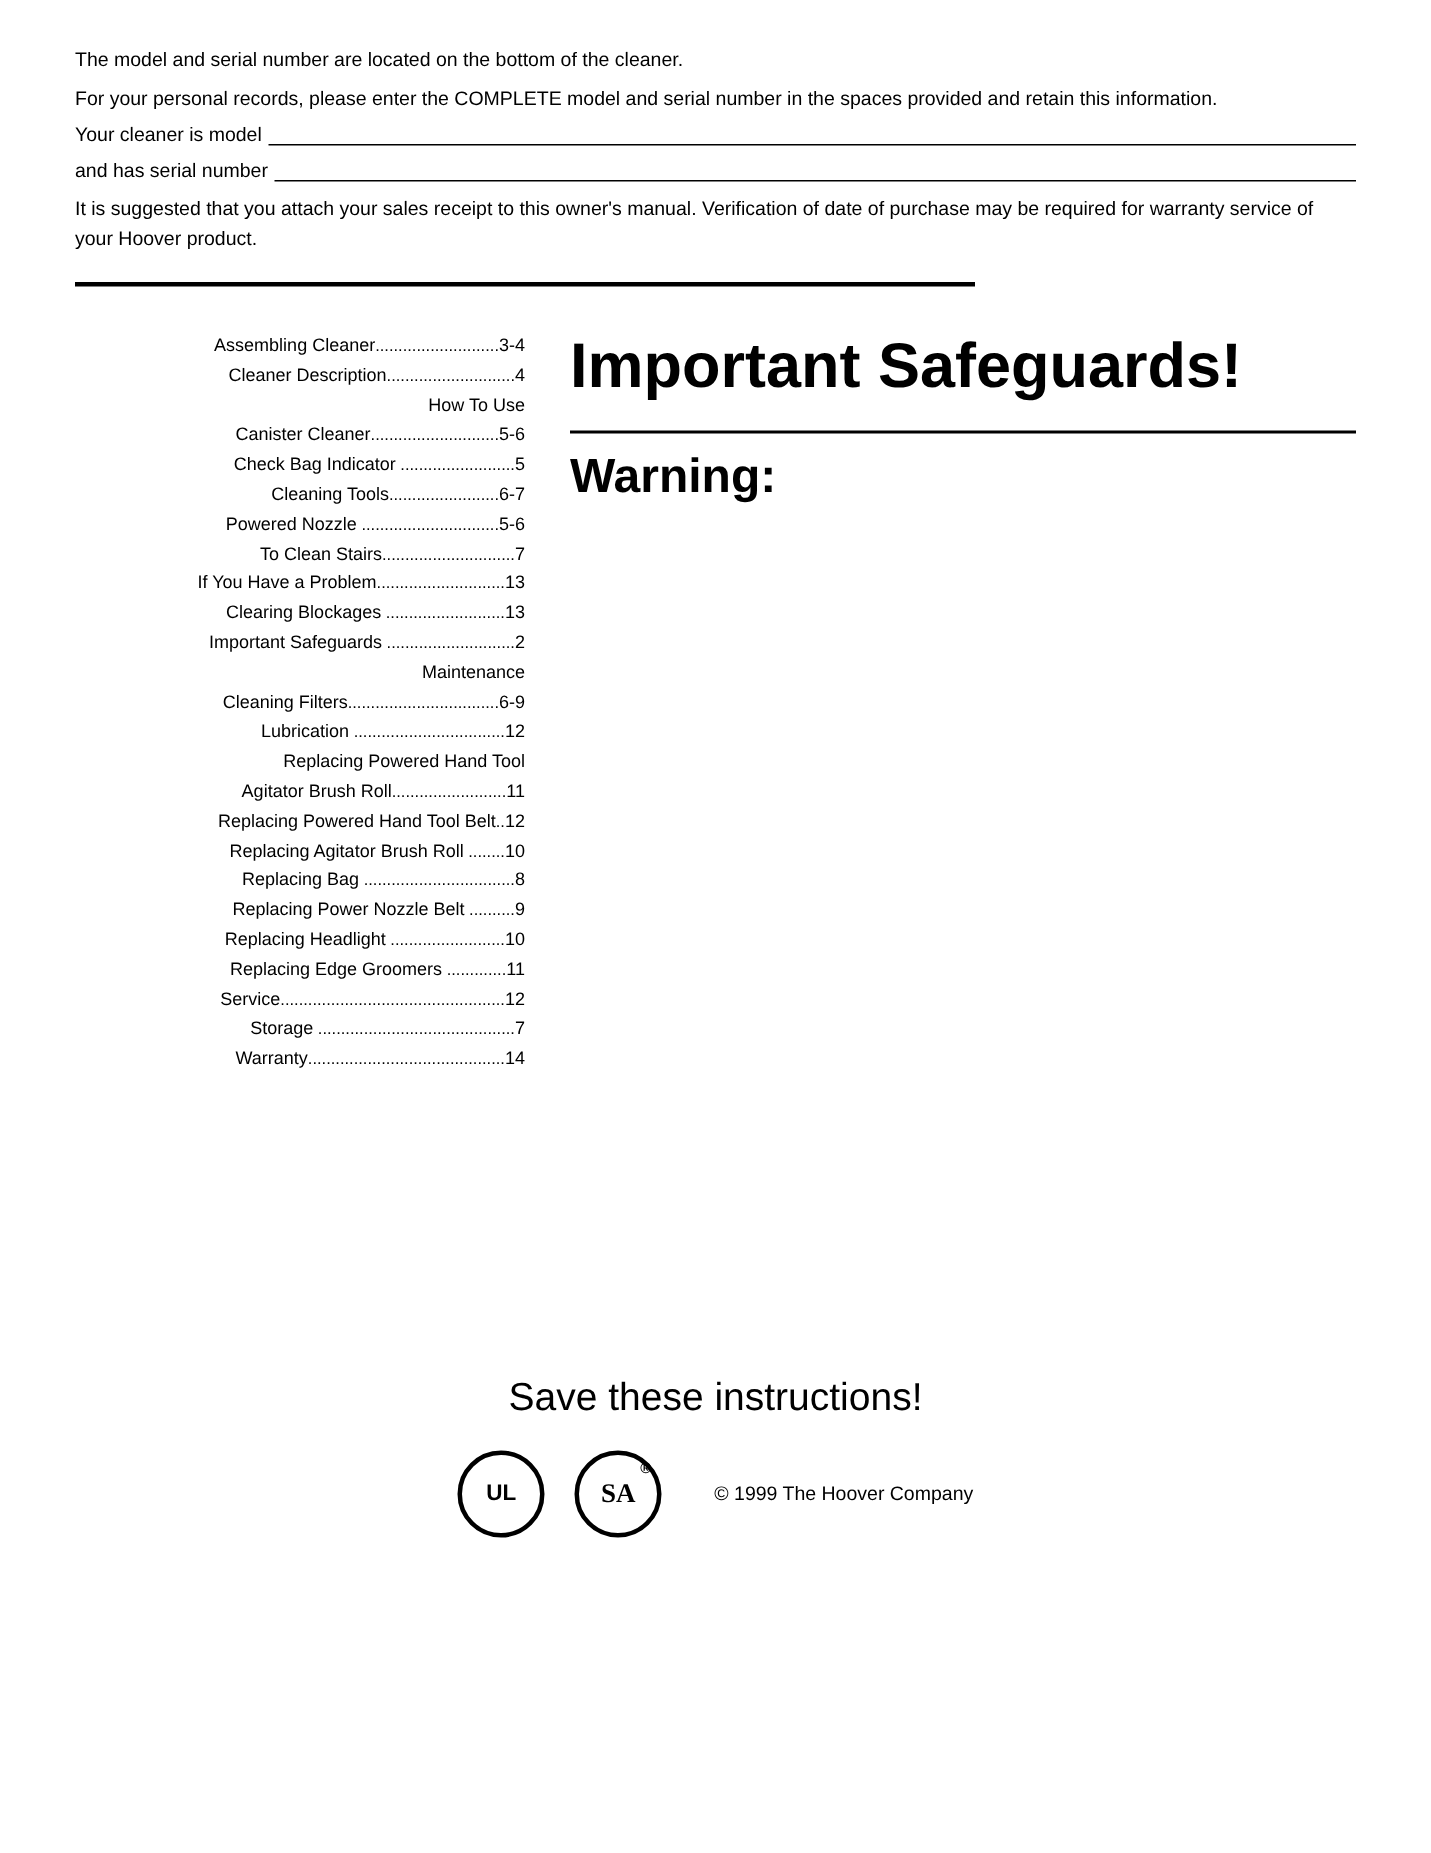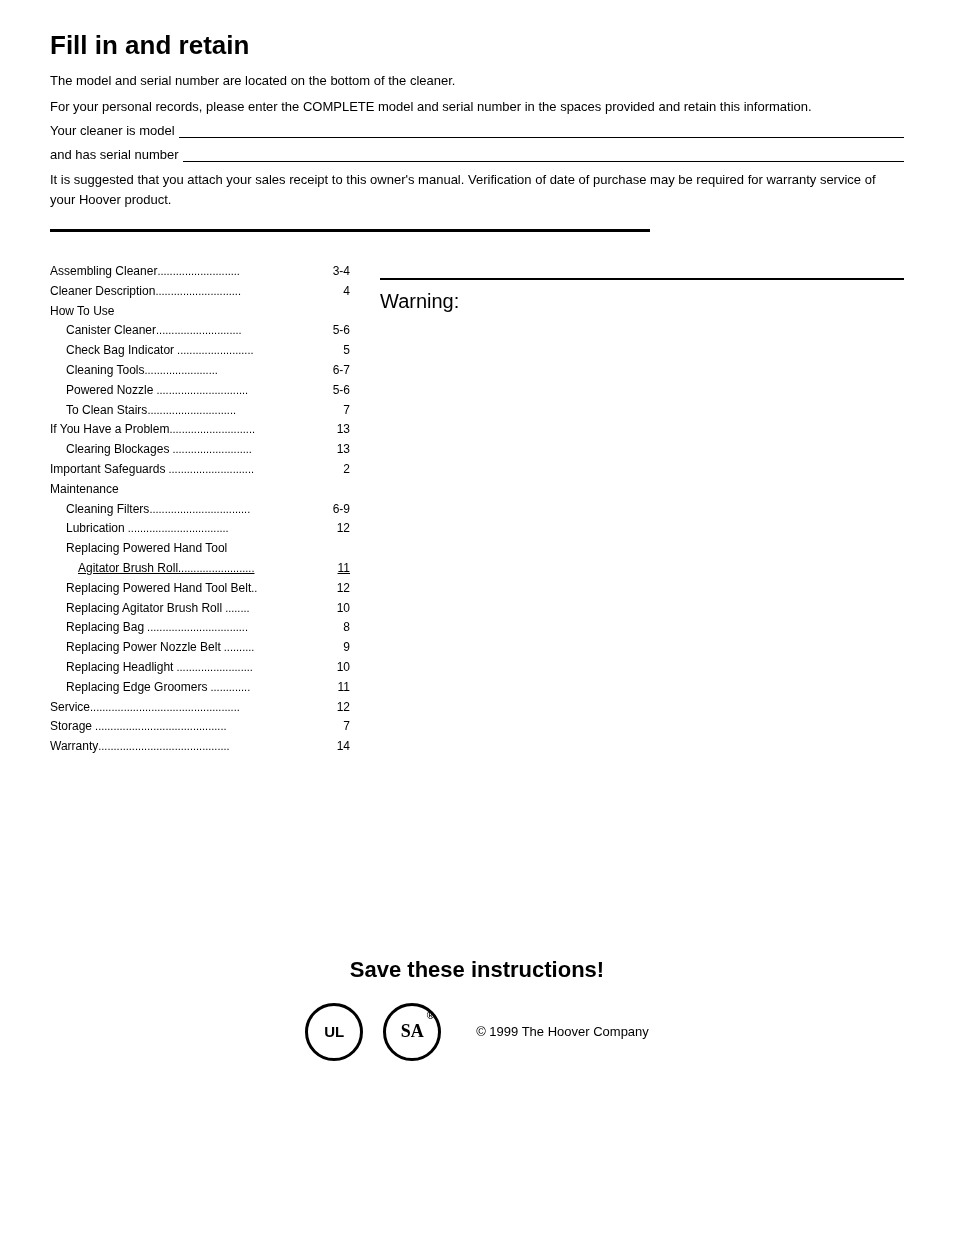--- a/index.html
+++ b/index.html
@@ -85,64 +85,64 @@
 
     .index-entry {
       font-size: 12px;
       line-height: 1.65;
       display: flex;
       justify-content: space-between;
     }
 
     .index-entry .label {
       flex: 1;
+      text-align: right;
     }
 
     .index-entry .dots-page {
       white-space: nowrap;
     }
 
     .index-indent {
       padding-left: 16px;
     }
 
     .index-indent2 {
       padding-left: 28px;
-      text-decoration: underline;
     }
 
     .important-safeguards-title {
       font-size: 42px;
       font-weight: 900;
       font-family: 'Arial Black', Arial, sans-serif;
       line-height: 1.1;
       margin-bottom: 20px;
     }
 
     .warning-title {
-      font-size: 20px;
-      font-weight: 400;
+      font-size: 32px;
+      font-weight: 700;
       font-family: 'Arial Black', Arial, sans-serif;
       margin-top: 10px;
     }
 
     .right-divider {
       border: none;
       border-top: 2px solid #000;
       margin: 16px 0 10px 0;
     }
 
     .bottom-section {
       margin-top: 200px;
       text-align: center;
     }
 
     .save-instructions-title {
-      font-size: 22px;
-      font-weight: 700;
+      font-size: 26px;
+      font-weight: 400;
       font-family: 'Arial Black', Arial, sans-serif;
       margin-bottom: 20px;
     }
 
     .logo-row {
       display: flex;
       align-items: center;
       justify-content: center;
       gap: 20px;
       margin-top: 10px;
@@ -163,21 +163,20 @@
 
     .copyright-text {
       font-size: 13px;
       margin-left: 15px;
     }
   </style>
 </head>
 <body>
 
 <div class="fill-in-section">
-  <div class="fill-in-title">Fill in and retain</div>
   <p class="fill-in-text">The model and serial number are located on the bottom of the cleaner.</p>
   <p class="fill-in-text">For your personal records, please enter the COMPLETE model and serial number in the spaces provided and retain this information.</p>
   <div class="fill-in-line">
     <span>Your cleaner is model</span>
     <div class="line"></div>
   </div>
   <div class="fill-in-line">
     <span>and has serial number</span>
     <div class="line"></div>
   </div>
@@ -289,20 +288,21 @@
       </div>
       <div class="index-entry">
         <span class="label">Warranty<span style="font-size:11px;">...........................................</span></span>
         <span class="dots-page">14</span>
       </div>
 
     </div>
   </div>
 
   <div class="right-column">
+    <div class="important-safeguards-title">Important Safeguards!</div>
     <hr class="right-divider">
     <div class="warning-title">Warning:</div>
   </div>
 
 </div>
 
 <div class="bottom-section">
   <div class="save-instructions-title">Save these instructions!</div>
   <div class="logo-row">
     <div class="logo-circle">

